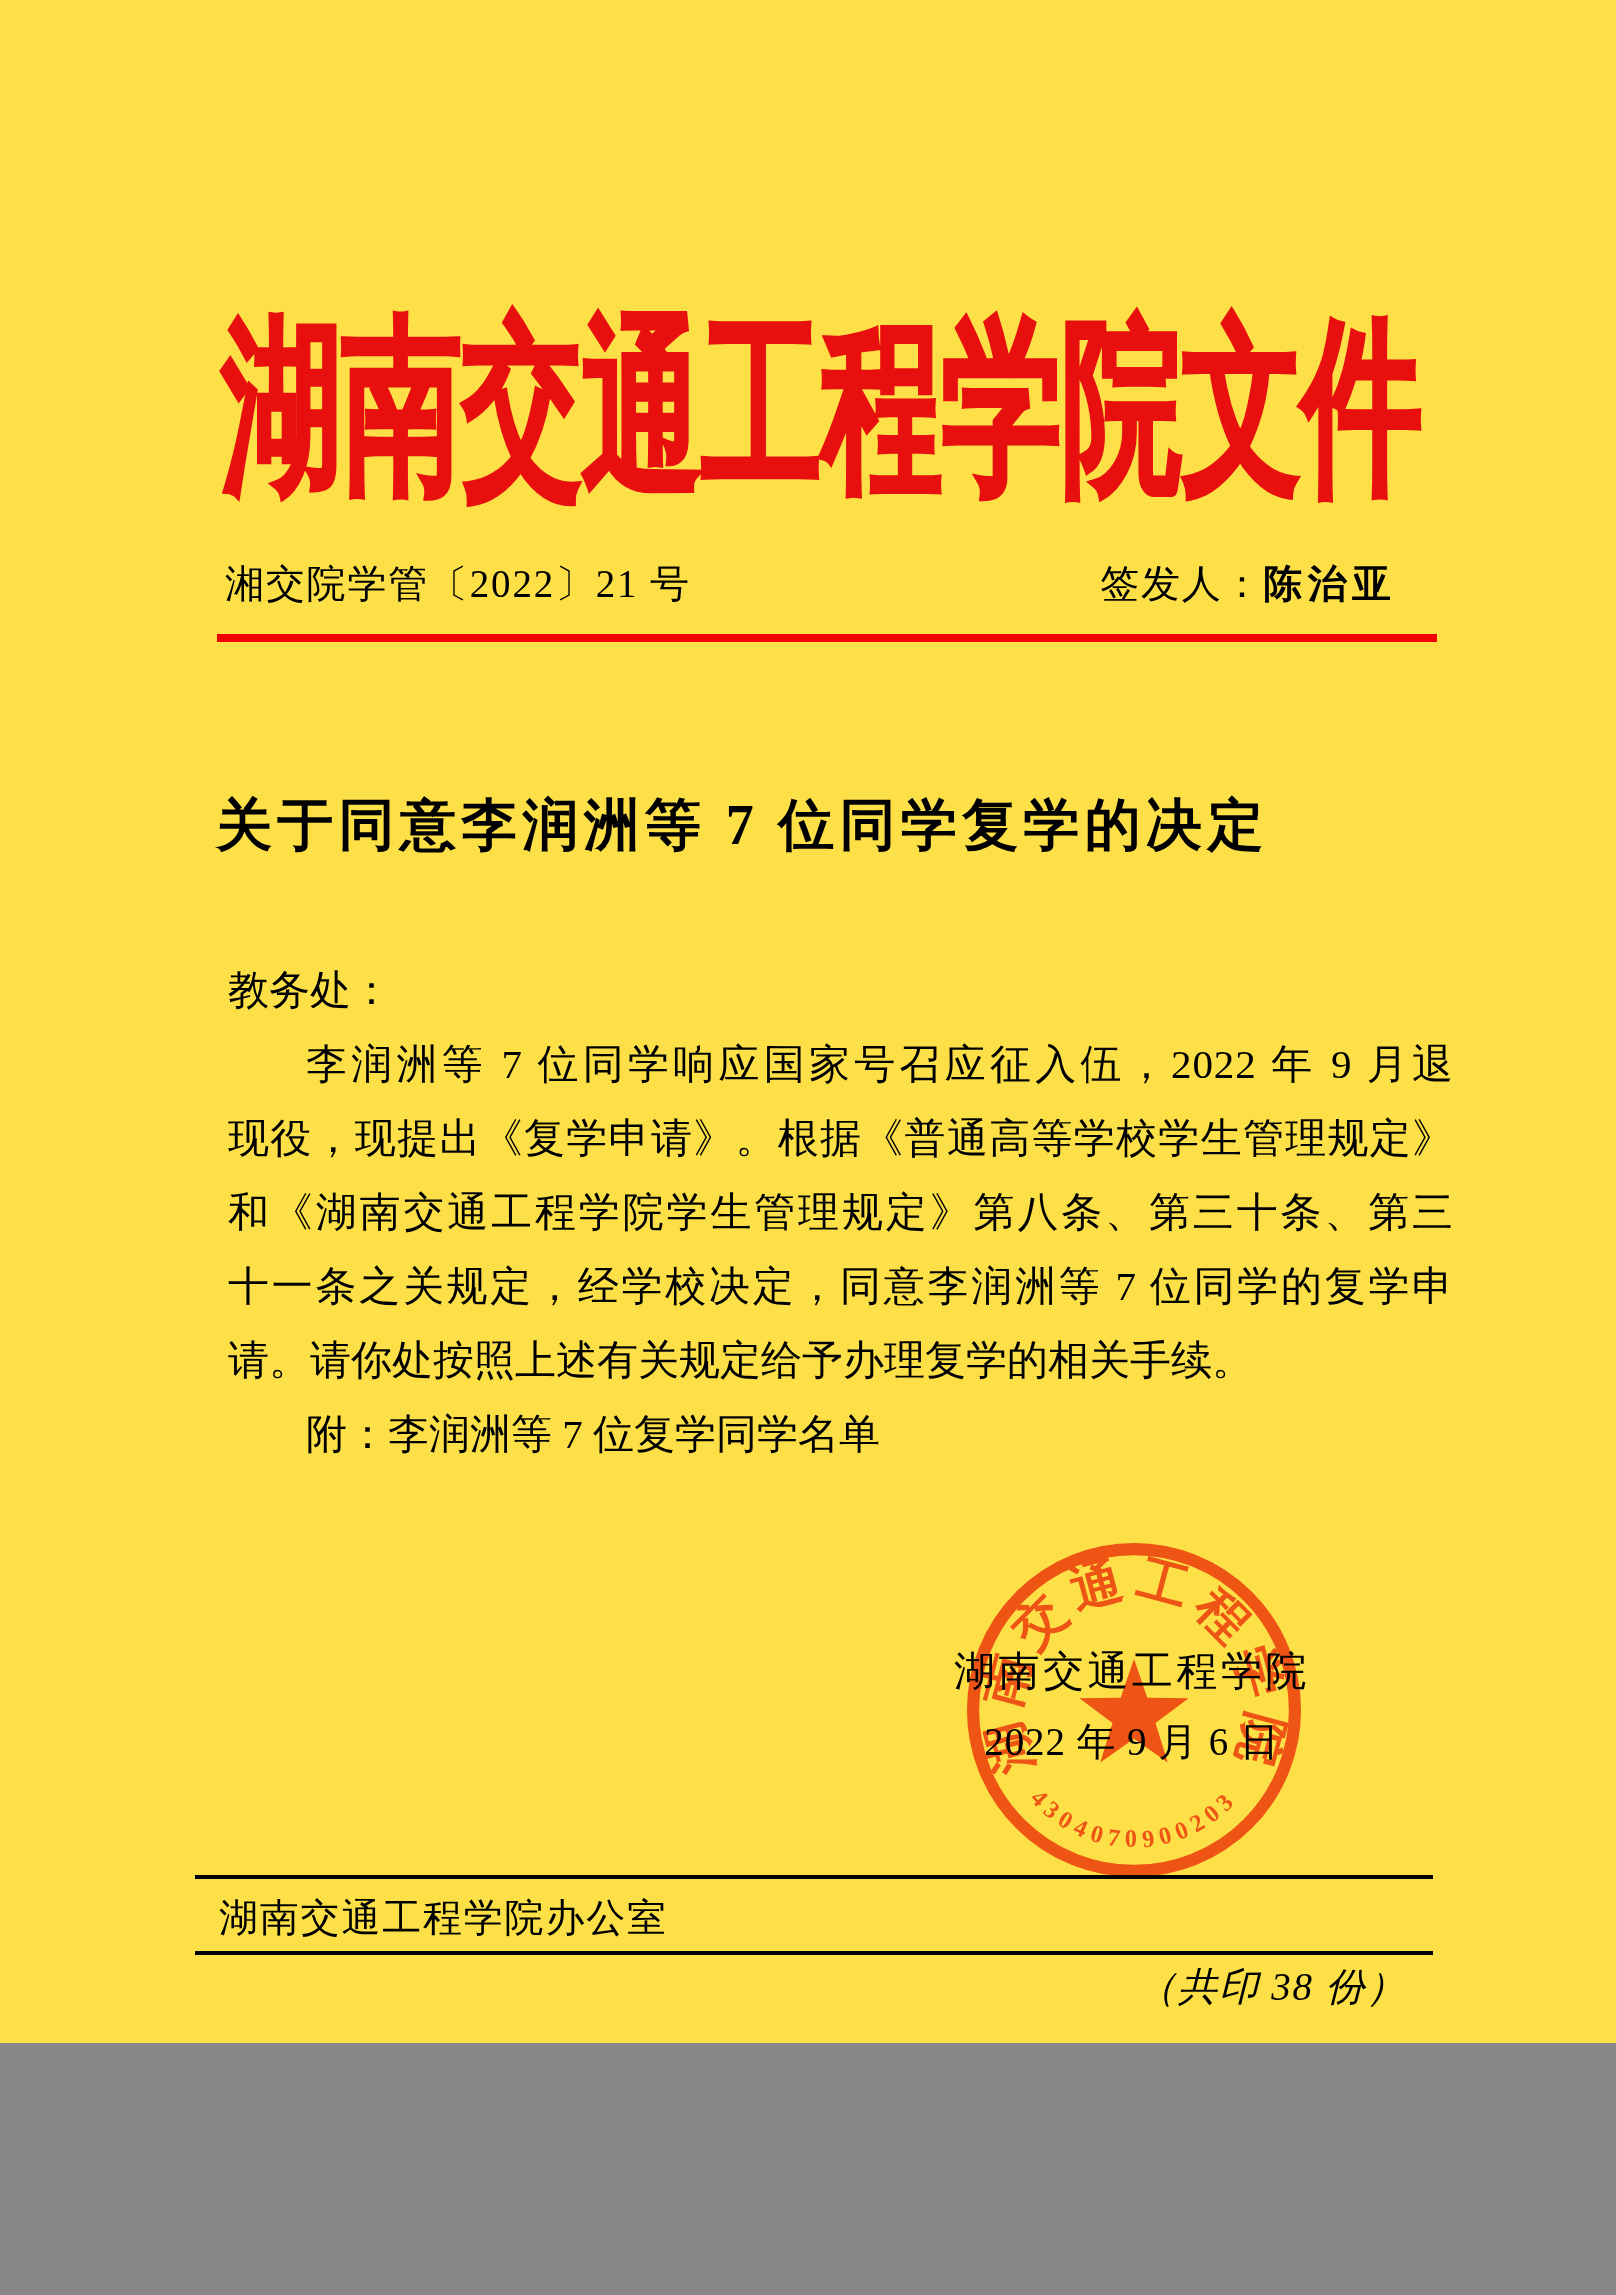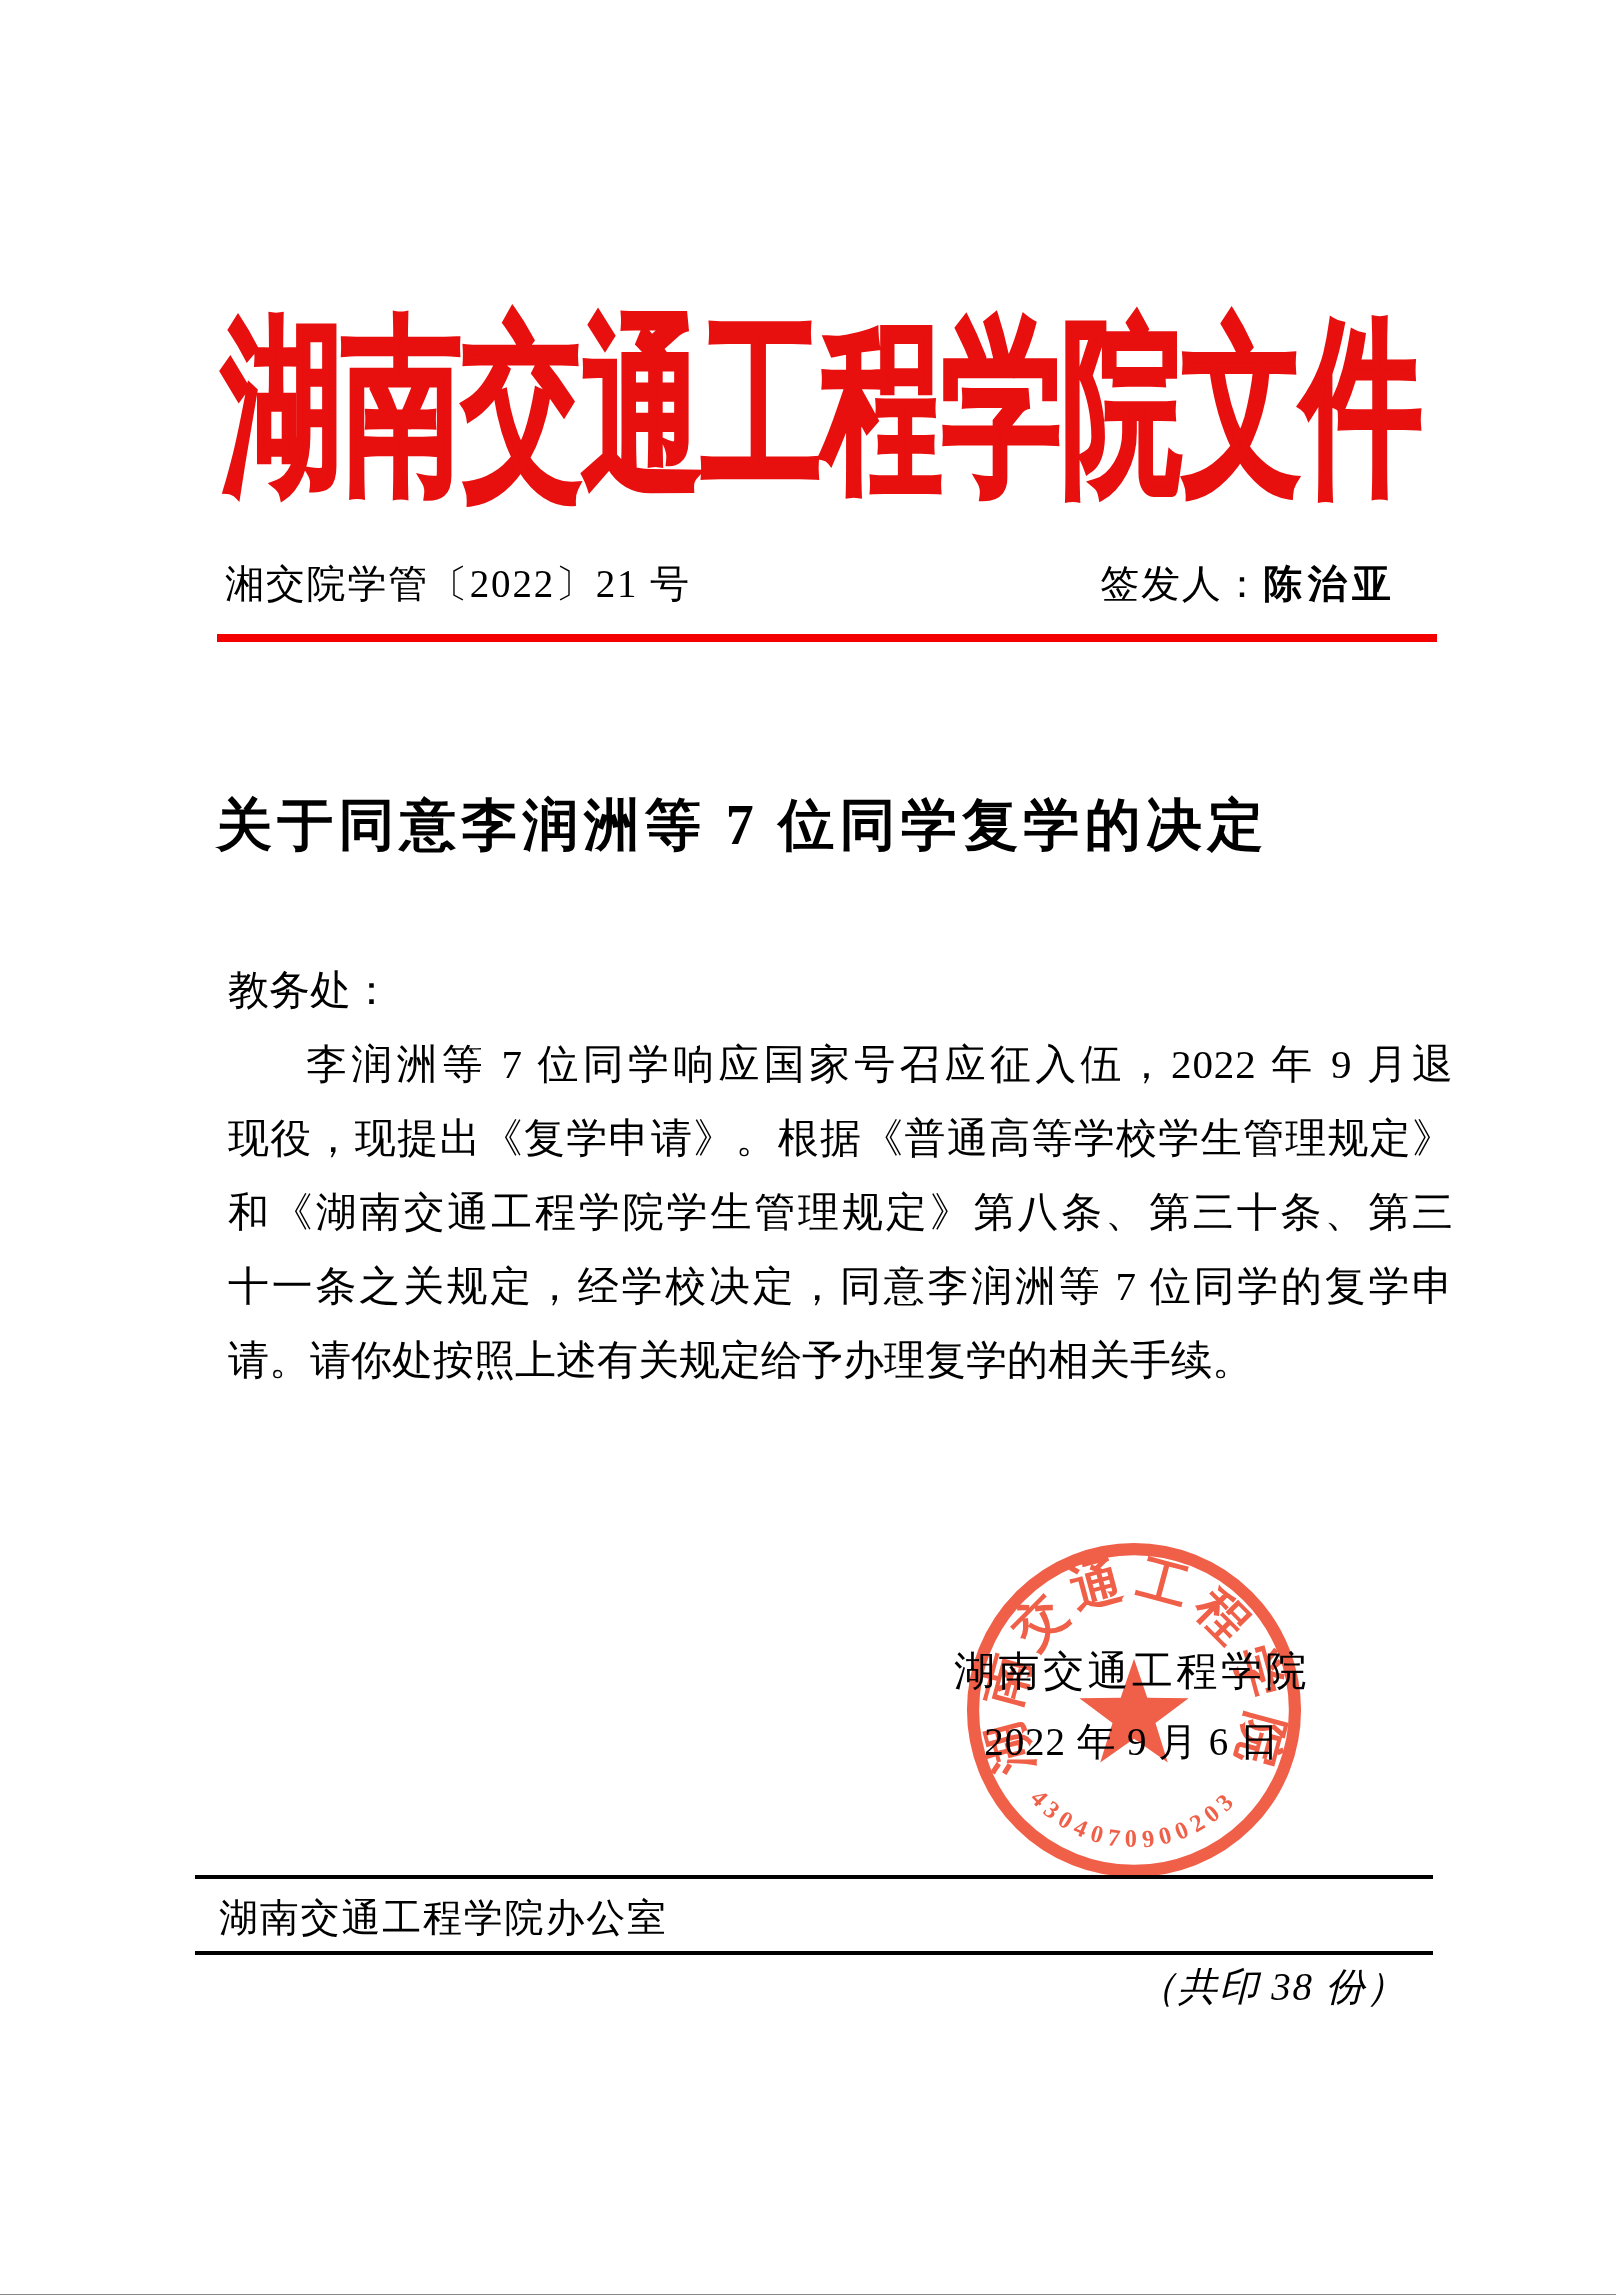--- a/index.html
+++ b/index.html
@@ -1,19 +1,19 @@
 <!DOCTYPE html>
 <html style="font-size:14px"><head>
 <meta charset="utf-8">
 <style>
   html,body{margin:0;padding:0;background:#888;}
   .page{
     position:relative;
-    width:1616px;height:2294px;
-    background:#ffffff;
+    width:1616px;height:2043px;
+    background:#fde047;
     overflow:hidden;
     font-family:"Liberation Serif","DejaVu Serif",serif;
     color:#000;
   }
   
   .red-title{
     position:absolute;left:209px;top:311px;width:1226px;
     font-size:120px;font-weight:bold;line-height:1.03;
     text-align:center;white-space:nowrap;
     color:#e80f0f;-webkit-text-stroke:2.7px #e80f0f;
@@ -85,20 +85,21 @@
 
   <h1 class="doc-title">关于同意李润洲等 7 位同学复学的决定</h1>
 
   <div class="body-block">
     <div class="bline">教务处：</div>
     <div class="bline j ind">李润洲等 7 位同学响应国家号召应征入伍，2022 年 9 月退</div>
     <div class="bline j">现役，现提出《复学申请》。根据《普通高等学校学生管理规定》</div>
     <div class="bline j">和《湖南交通工程学院学生管理规定》第八条、第三十条、第三</div>
     <div class="bline j">十一条之关规定，经学校决定，同意李润洲等 7 位同学的复学申</div>
     <div class="bline">请。请你处按照上述有关规定给予办理复学的相关手续。</div>
+    <div class="bline ind">附：李润洲等 7 位复学同学名单</div>
   </div>
 
   <div class="sign-block">
     <div class="sign-org">湖南交通工程学院</div>
     <div class="sign-date">2022 年 9 月 6 日</div>
   </div>
 
   <div class="seal">
     <svg viewBox="0 0 400 400" xmlns="http://www.w3.org/2000/svg">
       <circle cx="200" cy="200" r="185" fill="none" stroke="#ef5138" stroke-width="14"></circle>

